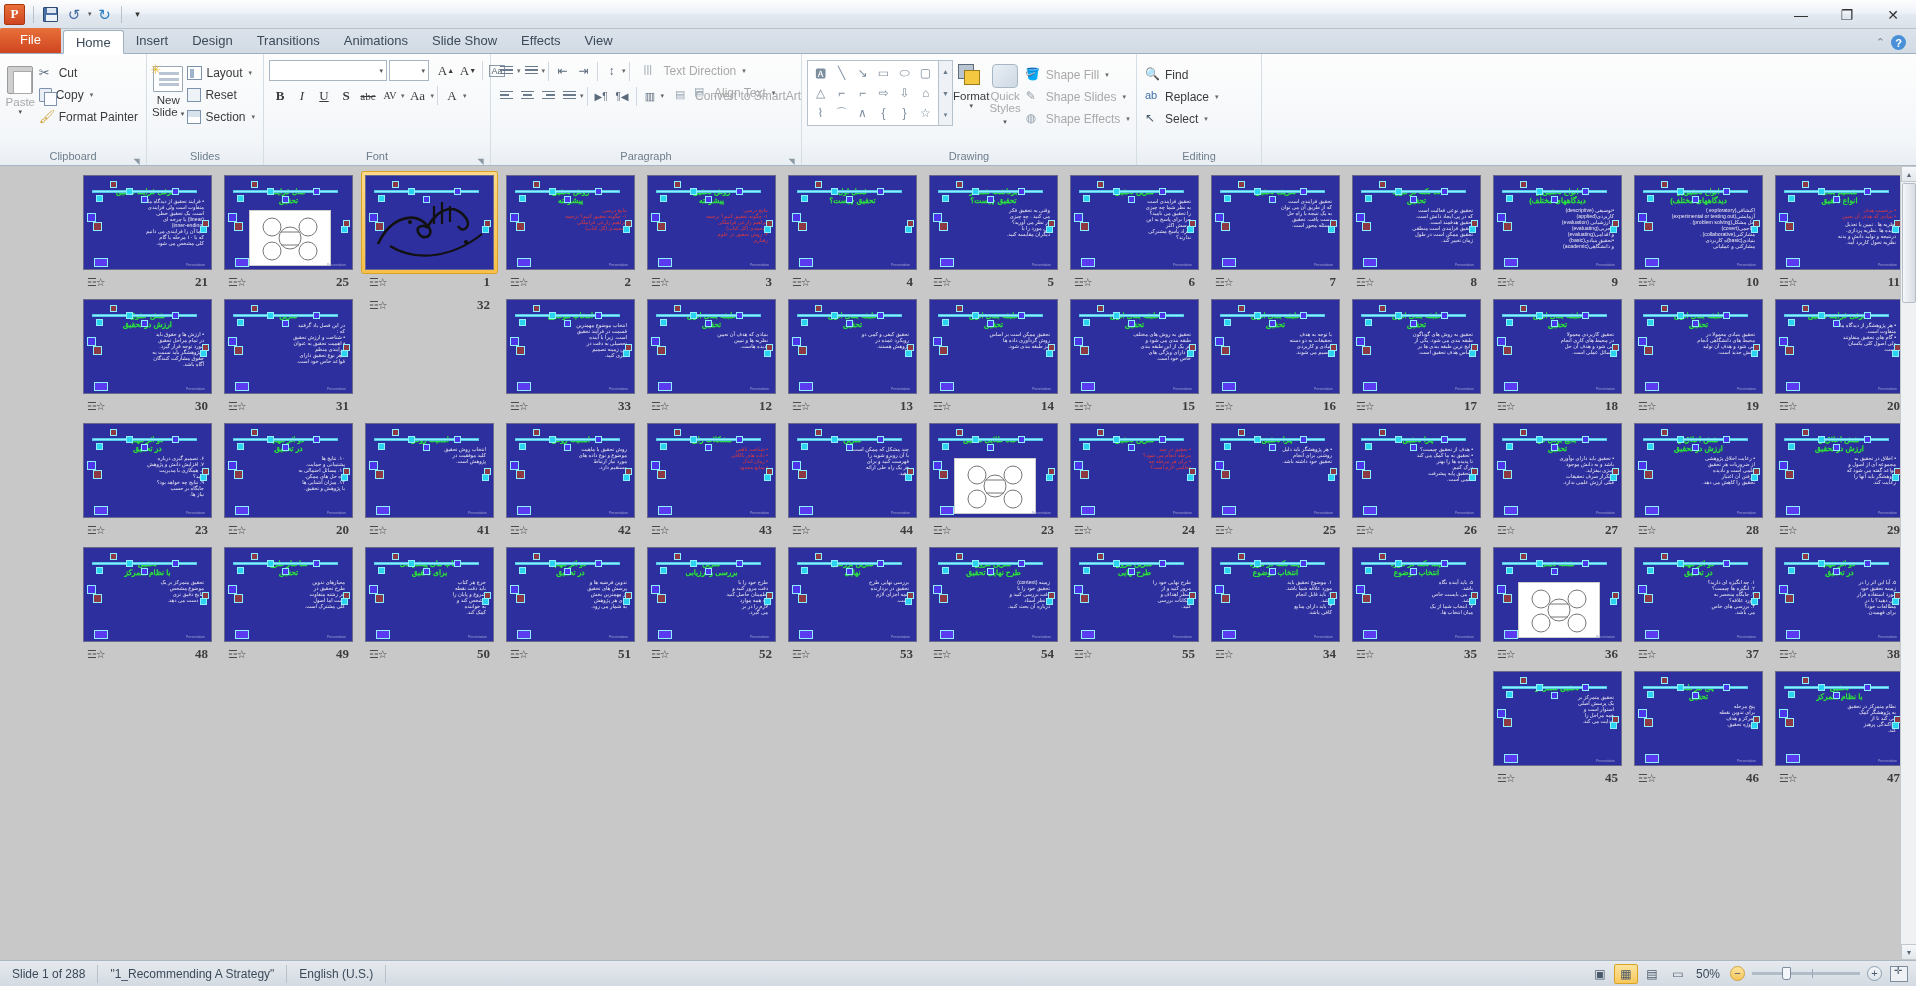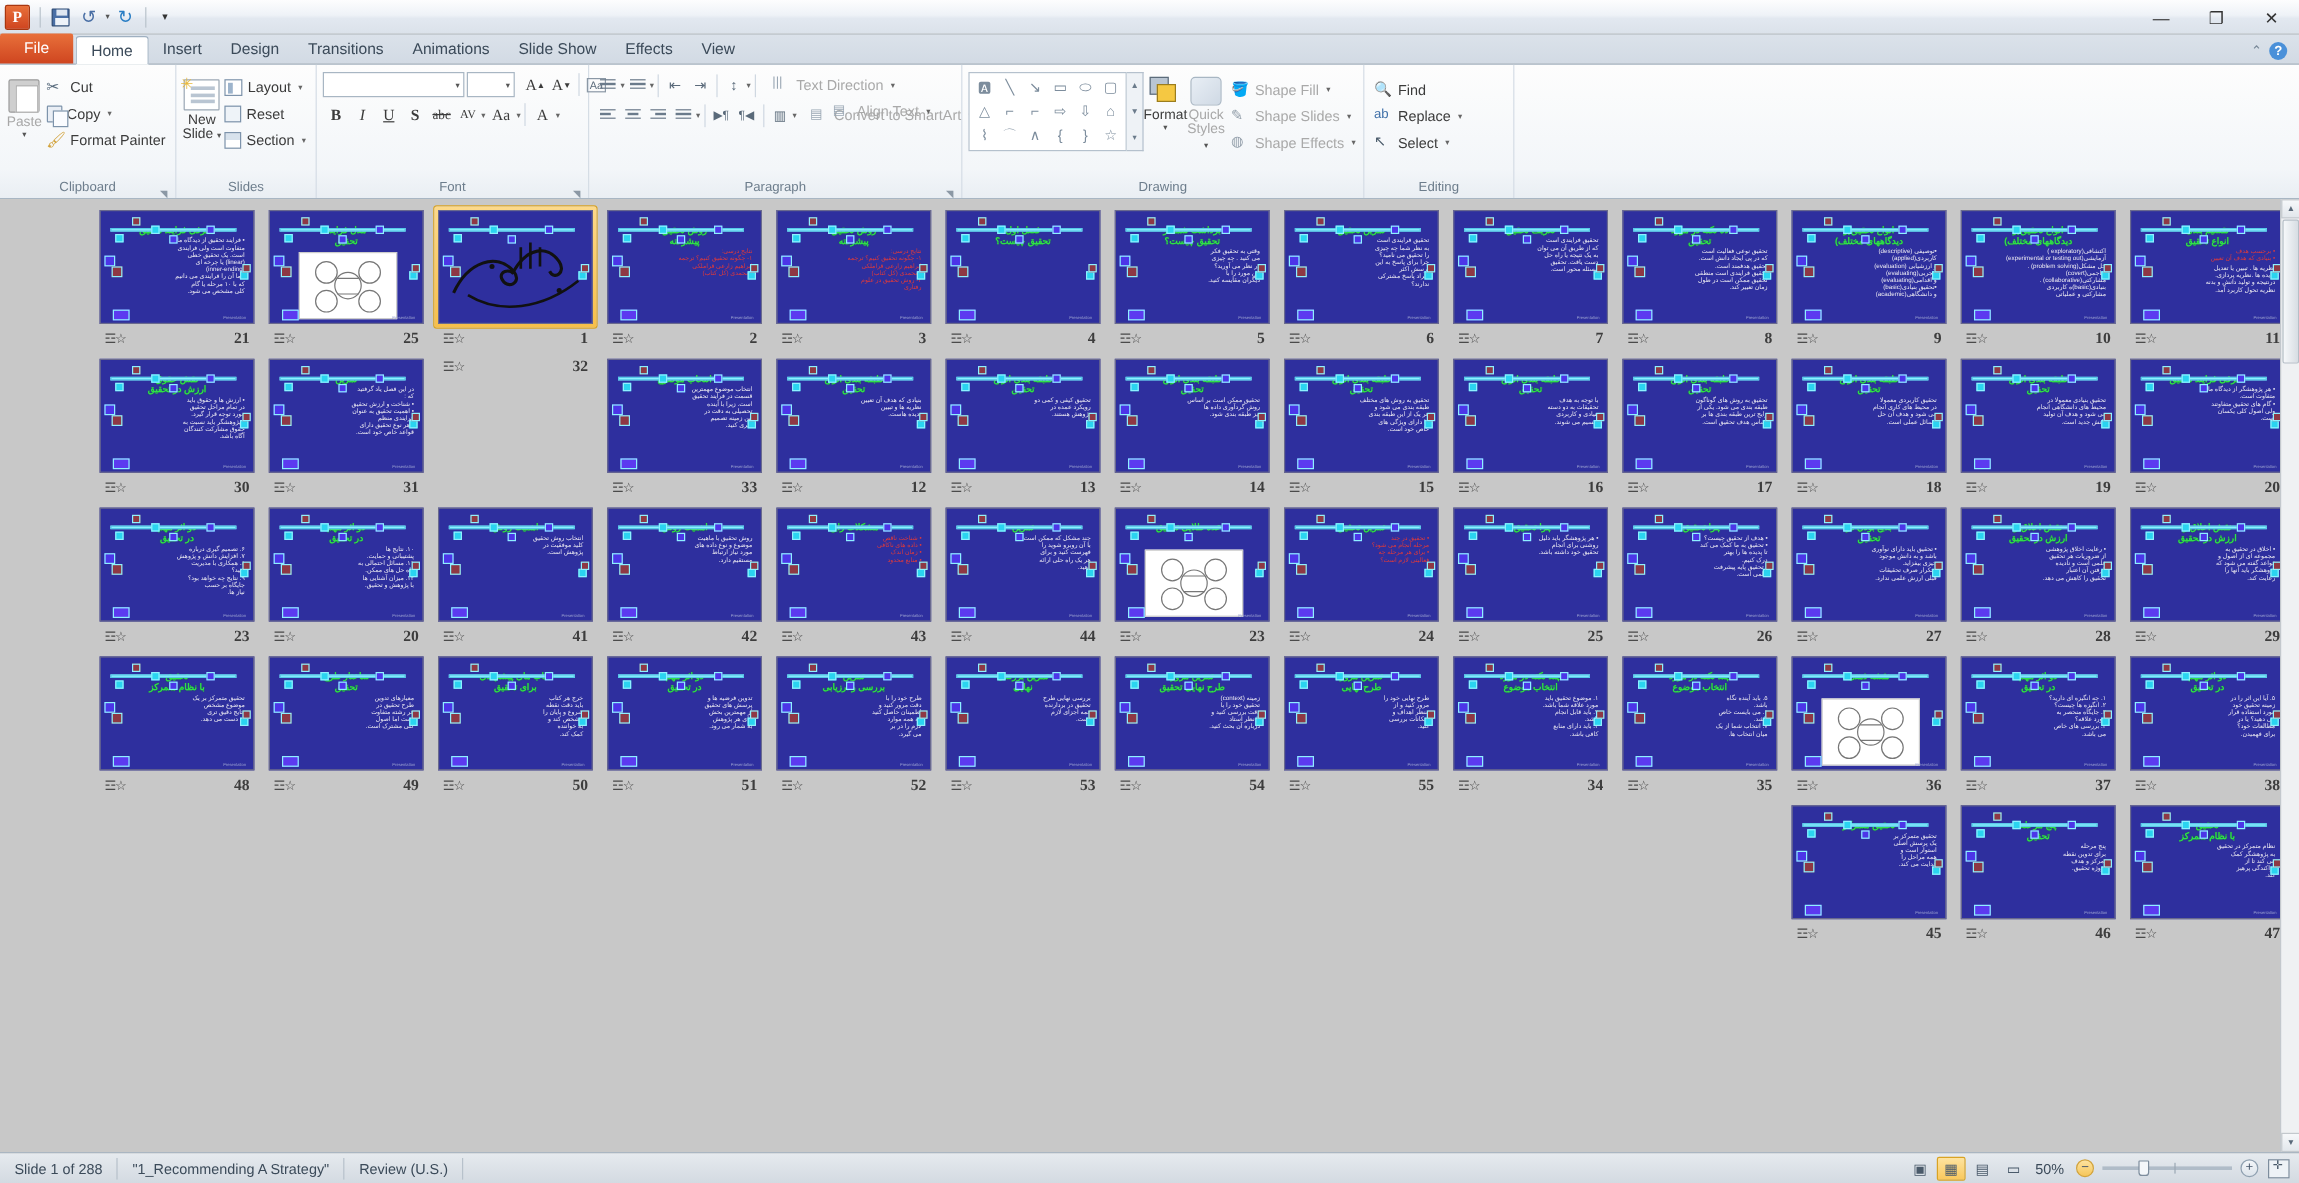--- a/index.html
+++ b/index.html
@@ -2361,21 +2361,21 @@
 
 <div class="vscroll">
   <div class="vs-up">▲</div>
   <div class="vs-thumb"></div>
   <div class="vs-dn">▼</div>
 </div>
 
 <div class="statusbar">
   <div class="sb-item">Slide 1 of 288</div>
   <div class="sb-item">"1_Recommending A Strategy"</div>
-  <div class="sb-item">Review (U.S.)</div>
+  <div class="sb-item">English (U.S.)</div>
 
   <div class="sb-right">
     <div class="viewbtn">▣</div>
     <div class="viewbtn active">▦</div>
     <div class="viewbtn">▤</div>
     <div class="viewbtn">▭</div>
     <div class="zoomlbl">50%</div>
     <div class="zoom-minus">−</div>
     <div class="zoomtrack">
       <div class="zoomtick"></div>

